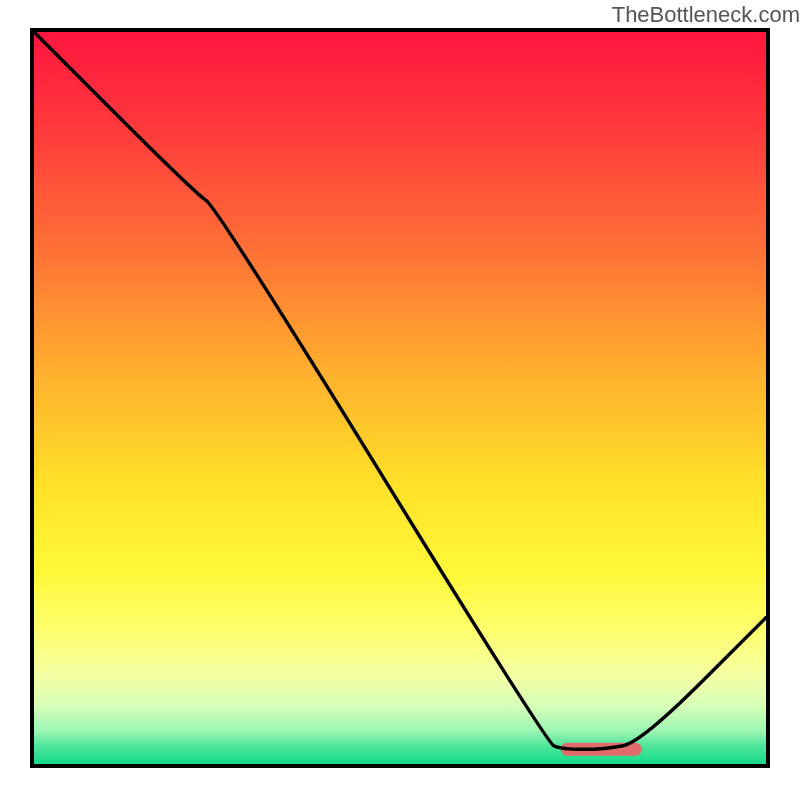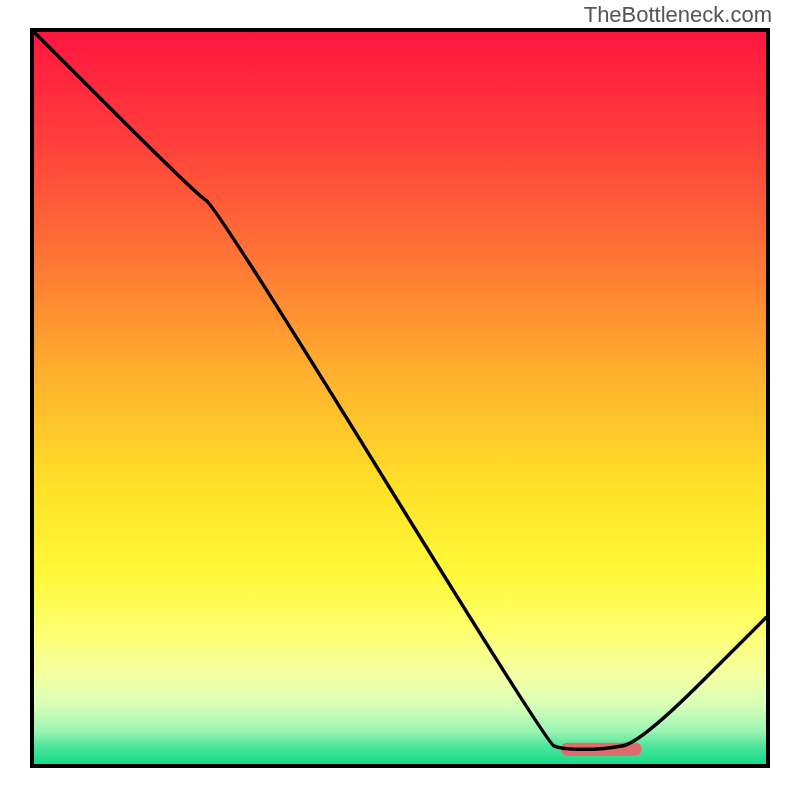--- a/index.html
+++ b/index.html
@@ -6,21 +6,21 @@
     margin: 0;
     padding: 0;
     width: 800px;
     height: 800px;
     background: #ffffff;
     overflow: hidden;
   }
   .watermark {
     position: absolute;
     top: 2px;
-    right: 28px;
+    right: 0;
     font-family: Arial, Helvetica, sans-serif;
     font-size: 22px;
     color: #555555;
     z-index: 10;
   }
   .frame {
     position: absolute;
     left: 30px;
     top: 28px;
     width: 740px;

